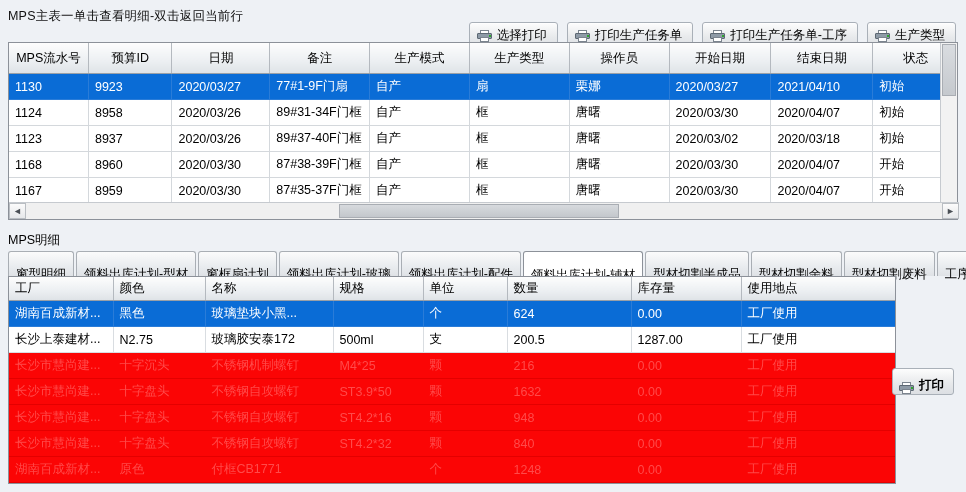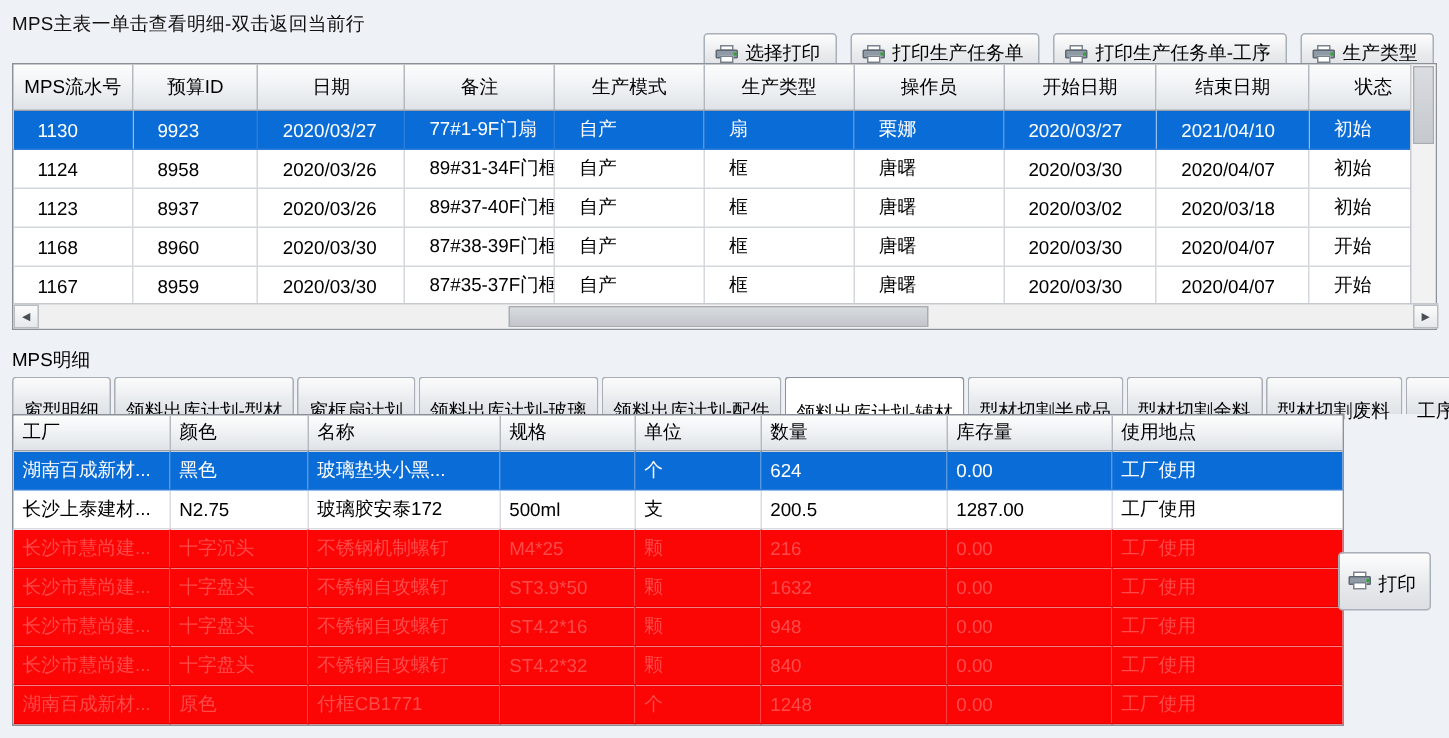--- a/index.html
+++ b/index.html
@@ -128,21 +128,21 @@
     text-align: center;
     padding: 0 6px;
     color: #000;
     white-space: nowrap;
     overflow: hidden;
   }
   table.mps td {
     height: 25px;
     border-right: 1px solid #d4d8dc;
     border-bottom: 1px solid #d4d8dc;
-    padding: 0 16px;
+    padding: 0 6px;
     font-size: 12.5px;
     white-space: nowrap;
     overflow: hidden;
     background: #fff;
   }
   table.mps tr.sel td {
     background: #0a6cd6;
     color: #fff;
     border-right: 1px solid #2a7cd8;
     border-bottom: 1px solid #2a7cd8;
@@ -289,29 +289,30 @@
     color: #ff4a4a;
     border-right-color: #fb0505;
     border-bottom-color: #e40000;
   }
 
   .side-print {
     position: absolute;
     right: 12px;
     top: 368px;
     display: flex;
-    align-items: flex-start;
+    align-items: flex-end;
     gap: 5px;
     height: 25px;
-    padding: 12px 9px 0 6px;
+    padding: 0 9px 0 6px;
     background: linear-gradient(#fdfdfd, #e8eaec 55%, #dcdfe3);
     border: 1px solid #a9b0b8;
     border-radius: 3px;
     font-size: 12.5px;
     cursor: pointer;
+    font-weight: bold;
   }
 </style>
 </head>
 <body>
 
 <div class="app">
 
   <div class="top-title">MPS主表一单击查看明细-双击返回当前行</div>
 
   <div class="toolbar">

